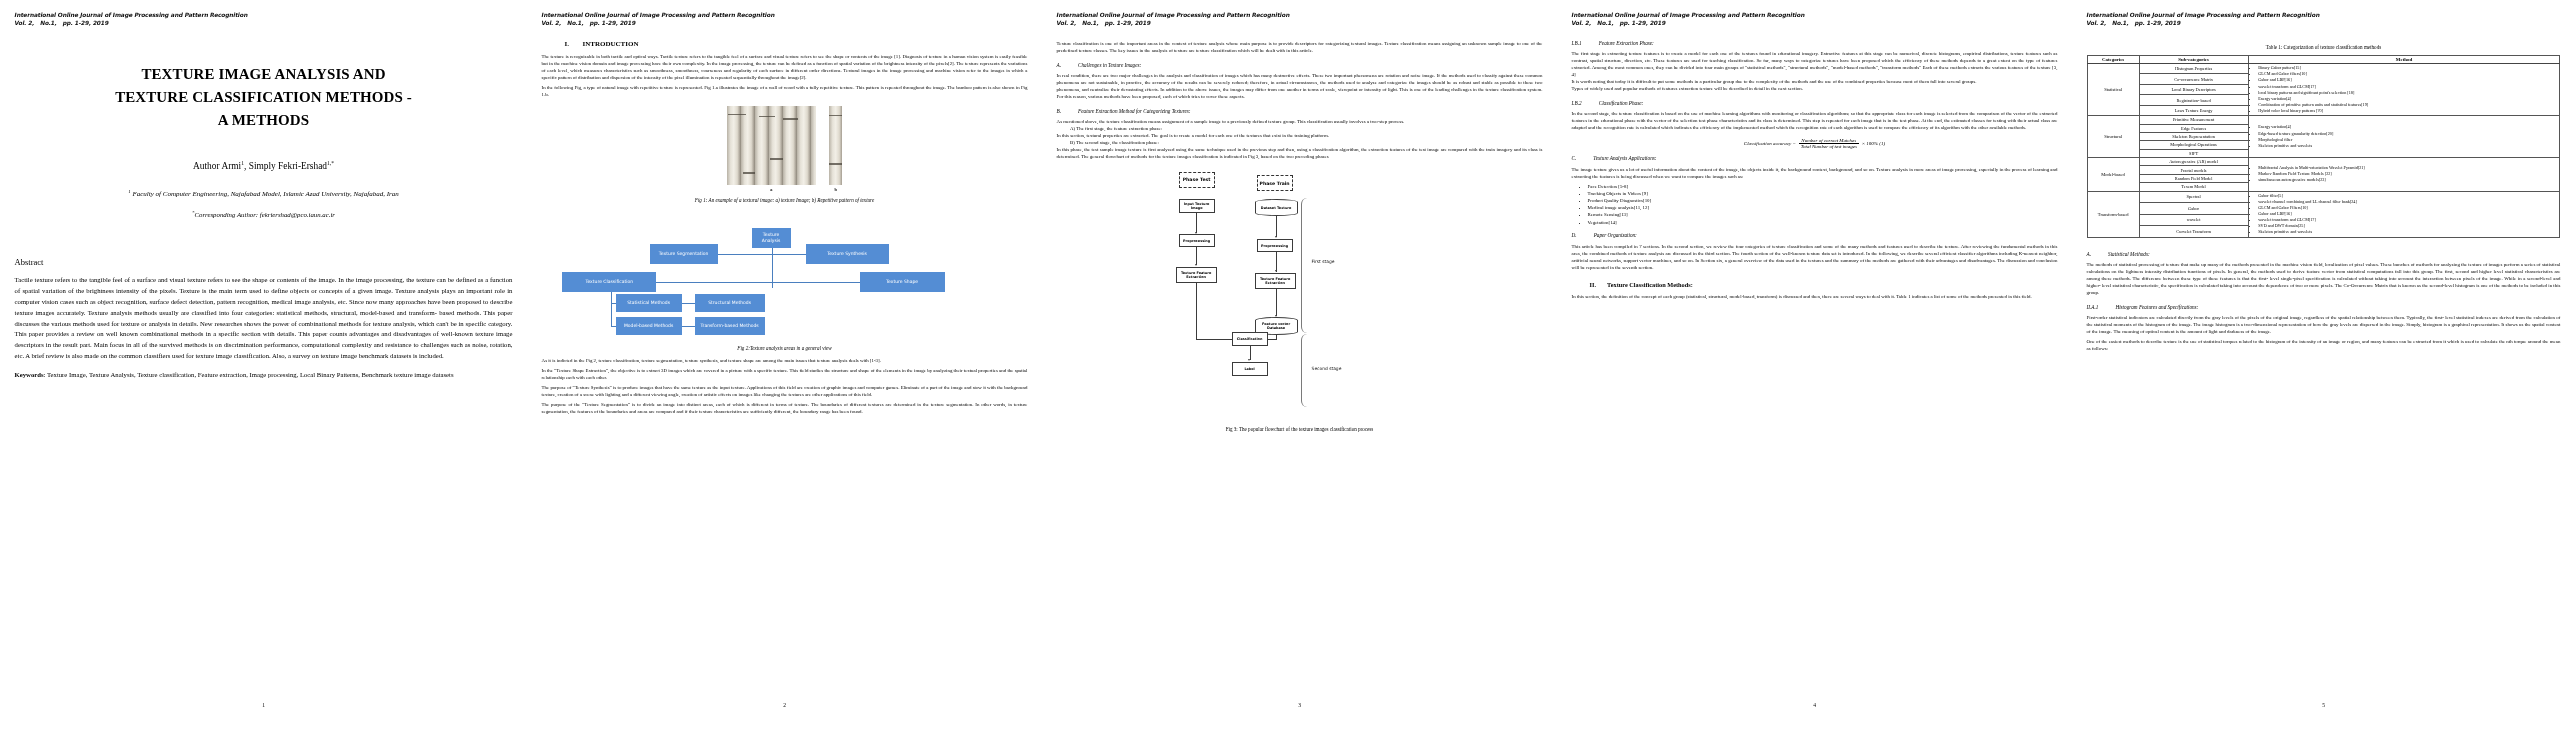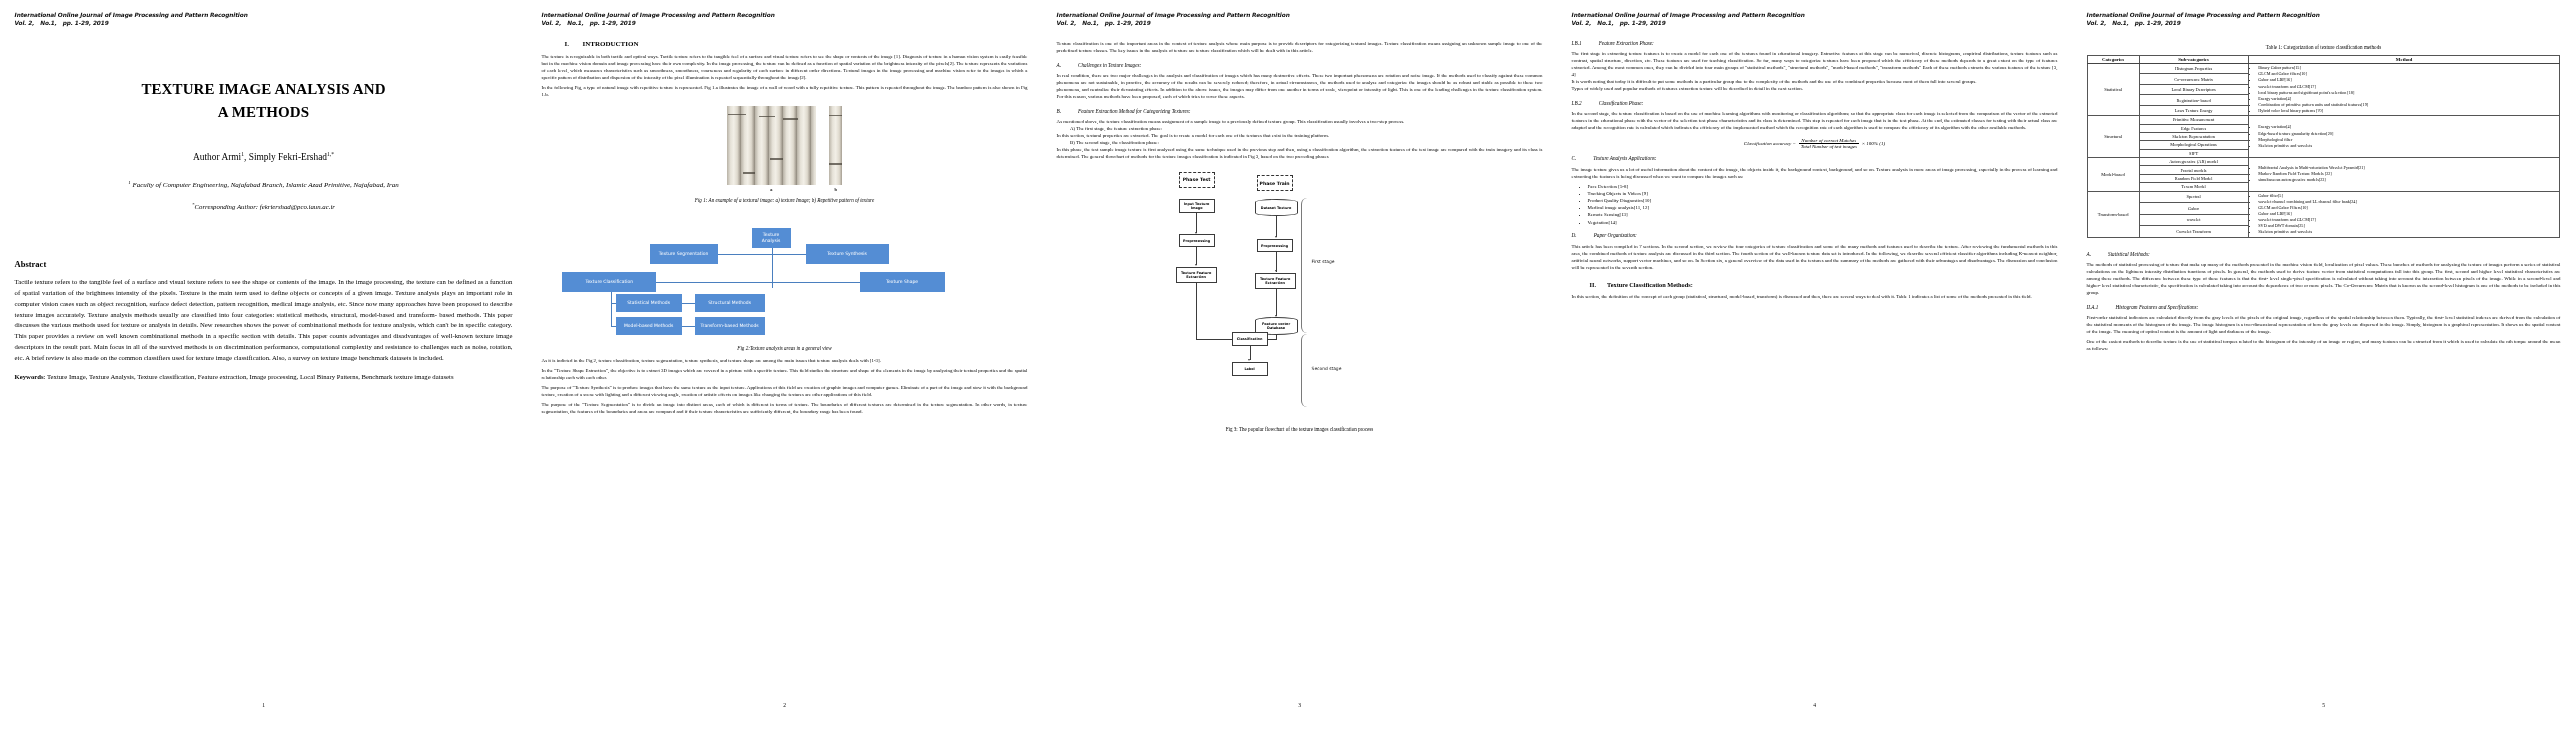--- a/index.html
+++ b/index.html
@@ -35,21 +35,21 @@
   .jhead .vol { white-space: pre; }
 
   
   .title {
     text-align: center;
     font-family: "Liberation Serif", serif;
     font-weight: 700;
     font-size: 15px;
     line-height: 1.55;
     letter-spacing: 0.1px;
-    margin-top: 50px;
+    margin-top: 35px;
     color: #000;
   }
   .authors {
     text-align: center;
     font-size: 9.4px;
     margin-top: 27px;
     color: #000;
   }
   .authors sup { font-size: 5.5px; }
   .affil {
@@ -62,23 +62,23 @@
   .affil sup { font-size: 4.9px; }
   .corr {
     text-align: center;
     font-style: italic;
     font-size: 6.8px;
     margin-top: 12px;
     color: #000;
   }
   .corr sup { font-size: 4.9px; }
   .h-abstract {
-    font-weight: 700;
+    font-weight: 400;
     font-size: 8.5px;
-    margin-top: 49px;
+    margin-top: 39px;
     color: #000;
   }
   .abstract-body {
     margin-top: 8px;
     font-size: 6.7px;
     line-height: 1.62;
     text-align: justify;
     color: #000;
   }
   .keywords {
@@ -260,29 +260,30 @@
 <div class="spread">
 
   <div class="page p1">
     <div class="jhead">
       <div>International Online Journal of Image Processing and Pattern Recognition</div>
       <div class="vol">Vol. 2,   No.1,   pp. 1-29, 2019</div>
     </div>
 
     <div class="title">
       <div>TEXTURE IMAGE ANALYSIS AND</div>
+      <div>TEXTURE CLASSIFICATION METHODS -</div>
       <div>A METHODS</div>
     </div>
 
     <div class="authors">
       <span>Author Armi</span><sup>1</sup><span>, Simply Fekri-Ershad</span><sup>1,*</sup>
     </div>
 
     <div class="affil">
-      <sup>1</sup> <span>Faculty of Computer Engineering, Najafabad Branch, Islamic Azad Primitive, Najafabad, Iran</span>
+      <sup>1</sup> <span>Faculty of Computer Engineering, Najafabad Model, Islamic Azad University, Najafabad, Iran</span>
     </div>
 
     <div class="corr">
       <sup>*</sup><span>Corresponding Author: fekriershad@pco.iaun.ac.ir</span>
     </div>
 
     <div class="h-abstract">Abstract</div>
     <div class="abstract-body">Tactile texture refers to the tangible feel of a surface and visual texture refers to see the shape or contents of the image. In the image processing, the texture can be defined as a function of spatial variation of the brightness intensity of the pixels. Texture is the main term used to define objects or concepts of a given image. Texture analysis plays an important role in computer vision cases such as object recognition, surface defect detection, pattern recognition, medical image analysis, etc. Since now many approaches have been proposed to describe texture images accurately. Texture analysis methods usually are classified into four categories: statistical methods, structural, model-based and transform- based methods. This paper discusses the various methods used for texture or analysis in details. New researches shows the power of combinational methods for texture analysis, which can't be in specific category. This paper provides a review on well known combinational methods in a specific section with details. This paper counts advantages and disadvantages of well-known texture image descriptors in the result part. Main focus in all of the survived methods is on discrimination performance, computational complexity and resistance to challenges such as noise, rotation, etc. A brief review is also made on the common classifiers used for texture image classification. Also, a survey on texture image benchmark datasets is included.</div>
     <div class="keywords">
       <b>Keywords</b><span>: Texture Image, Texture Analysis, Texture classification, Feature extraction, Image processing, Local Binary Patterns, Benchmark texture image datasets</span>

